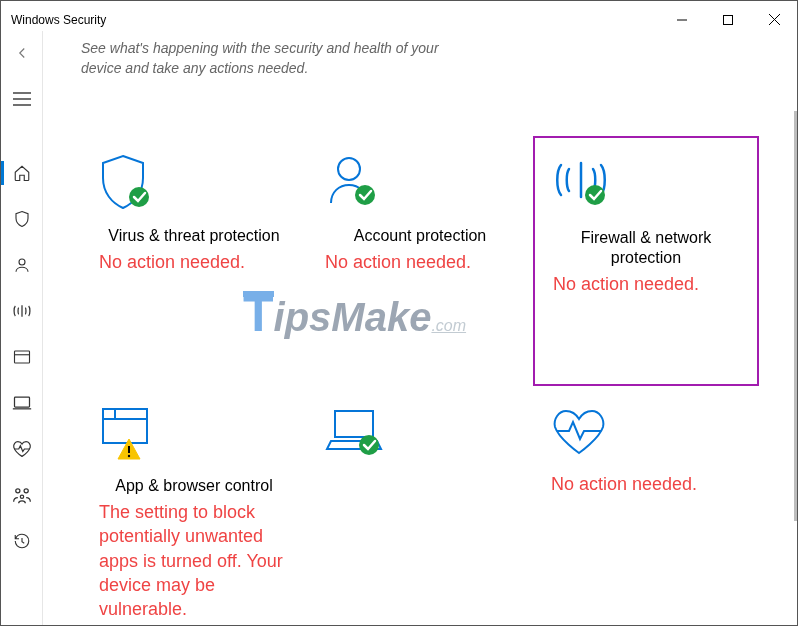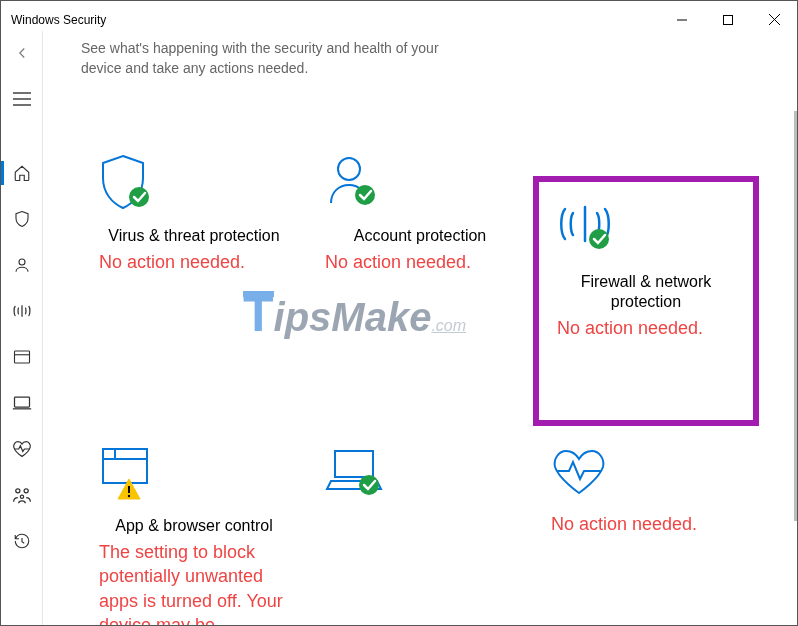--- a/index.html
+++ b/index.html
@@ -69,33 +69,33 @@
       padding: 8px 38px 20px 38px;
       overflow: auto;
       position: relative;
     }
     .intro {
       color: #666;
       font-size: 14px;
       line-height: 1.4;
       max-width: 400px;
       margin-bottom: 58px;
+      font-style: italic;
     }
     .tiles {
       display: grid;
       grid-template-columns: repeat(3, 1fr);
       gap: 0;
     }
     .tile {
       padding: 12px 18px 24px 18px;
       min-height: 250px;
     }
     .tile.highlight {
-      border: 6px solid #a21caf;
-      margin-top: 40px;
+      border: 2px solid #a21caf;
     }
     .tile .icon-wrap {
       height: 70px;
       display: flex;
       align-items: center;
       position: relative;
     }
     .tile .title {
       font-size: 16px;
       color: #000;

